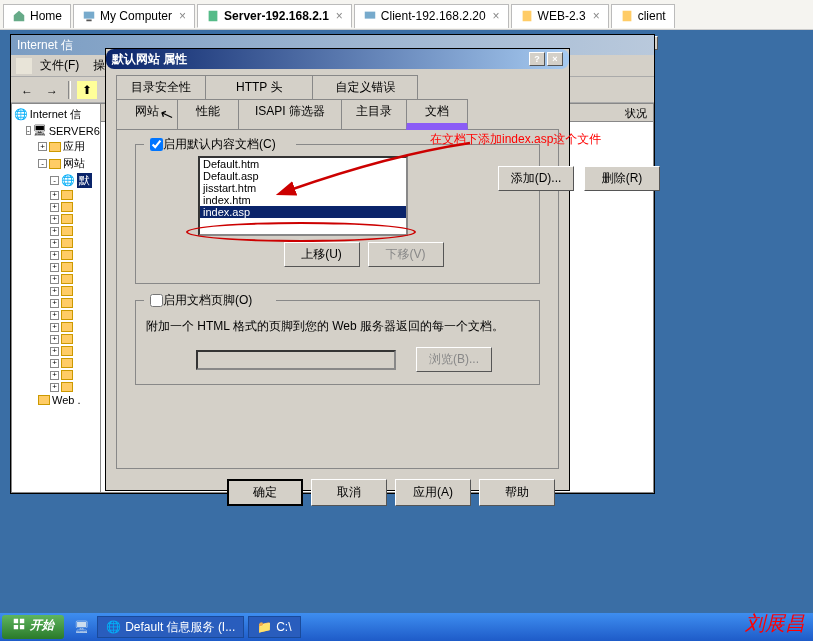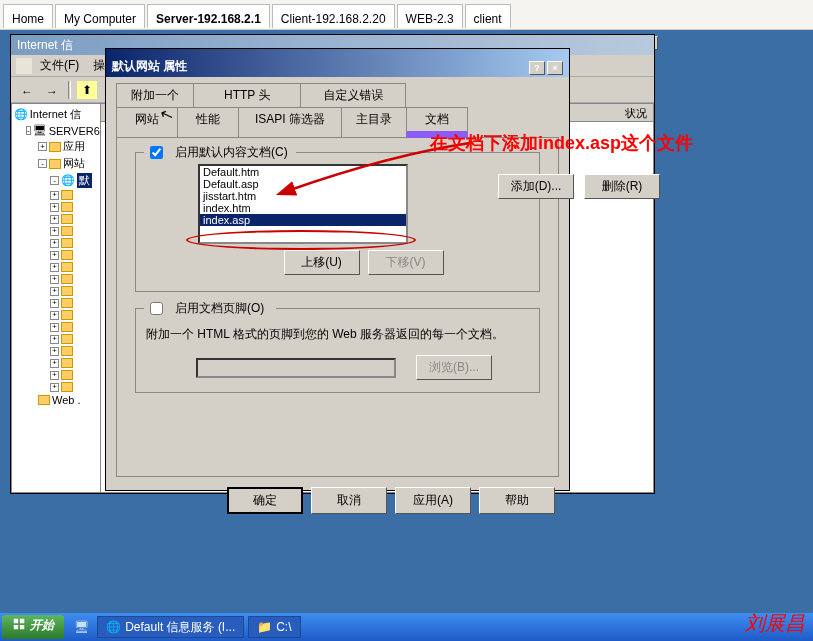--- a/index.html
+++ b/index.html
@@ -1,20 +1,20 @@
 <!DOCTYPE html>
 <html><head>
 <meta charset="utf-8">
 <style>
 * { box-sizing: border-box; margin: 0; padding: 0; font-family: "Microsoft YaHei", SimSun, Arial, sans-serif; }
 body { background: #3a6ea5; width: 813px; height: 641px; overflow: hidden; position: relative; font-size: 12px; }
 
 
 .top-tabs { height: 30px; background: #f5f4f0; display: flex; align-items: center; border-bottom: 1px solid #ccc; padding: 2px 3px 0; gap: 2px; }
-.top-tab { height: 24px; padding: 3px 8px; background: #fff; border: 1px solid #bbb; border-bottom: none; display: flex; align-items: center; gap: 4px; cursor: pointer; flex-direction: column; }
+.top-tab { height: 24px; padding: 3px 8px; background: #fff; border: 1px solid #bbb; border-bottom: none; display: flex; align-items: center; gap: 4px; cursor: pointer; }
 .top-tab.active { background: #fff; font-weight: bold; border-bottom: 1px solid #fff; }
 .tab-close { color: #888; font-weight: normal; margin-left: 3px; }
 
 
 .iis-window { position: absolute; top: 34px; left: 10px; width: 645px; height: 460px; background: #d4d0c8; border: 1px solid #000; }
 .iis-title { height: 20px; background: linear-gradient(to right, #7b9dc3, #b9c9dc); color: #fff; padding: 2px 6px; display: flex; align-items: center; justify-content: space-between; font-size: 12px; }
 .win-controls { display: flex; gap: 2px; }
 .win-btn { width: 16px; height: 14px; background: #d4d0c8; border: 1px solid #fff; border-right-color: #555; border-bottom-color: #555; display: flex; align-items: center; justify-content: center; font-size: 9px; cursor: pointer; font-family: Arial; }
 
 
@@ -36,52 +36,52 @@
 .tree-indent-3 { padding-left: 36px; }
 .exp { width: 9px; height: 9px; border: 1px solid #888; display: inline-flex; align-items: center; justify-content: center; font-size: 8px; line-height: 1; background: #fff; }
 .folder-icon { width: 12px; height: 10px; background: #fc6; border: 1px solid #c90; display: inline-block; }
 
 
 .right-col { flex: 1; background: #fff; border: 1px solid #888; }
 .col-header { height: 18px; background: #d4d0c8; border-bottom: 1px solid #888; padding: 2px 6px; font-size: 11px; }
 
 
 .dialog { position: absolute; top: 48px; left: 105px; width: 465px; height: 443px; background: #d4d0c8; border: 1px solid #000; z-index: 20; }
-.dlg-title { height: 28px; background: linear-gradient(to right, #0a246a, #a6caf0); color: #fff; padding: 2px 6px; display: flex; align-items: flex-end; justify-content: space-between; font-weight: bold; font-size: 12px; }
+.dlg-title { height: 20px; background: linear-gradient(to right, #0a246a, #a6caf0); color: #fff; padding: 2px 6px; display: flex; align-items: center; justify-content: space-between; font-weight: bold; font-size: 12px; border-radius: 8px; }
 .dlg-tabs { display: flex; flex-wrap: wrap; padding: 6px 10px 0 10px; }
 .dlg-tab { padding: 3px 14px; background: #d4d0c8; border: 1px solid #888; border-bottom: none; margin-right: -1px; cursor: pointer; font-size: 12px; position: relative; }
 .dlg-tab.active { background: #d4d0c8; z-index: 2; border-bottom: 7px solid #8b5cf6; margin-bottom: -1px; }
 .dlg-tab-row { display: flex; width: 100%; }
 
 .dlg-content { border: 1px solid #888; margin: 0 10px 10px; height: 340px; padding: 14px 18px; background: #d4d0c8; position: relative; }
 
 .group { border: 1px solid #888; border-top: none; padding: 12px 10px 12px 10px; position: relative; margin-bottom: 16px; }
 .group::before { content: ''; position: absolute; top: 0; left: 0; width: 8px; border-top: 1px solid #888; }
 .group::after { content: ''; position: absolute; top: 0; right: 0;  border-top: 1px solid #888; }
-.group-chk { position: absolute; top: -8px; left: 10px; background: #d4d0c8; padding: 0 4px; display: flex; align-items: center; gap: 12px; }
+.group-chk { position: absolute; top: -8px; left: 10px; background: #d4d0c8; padding: 0 4px; display: flex; align-items: center; gap: 0; }
 .group-after-line { position: absolute; top: 0; left: 160px; right: 0; border-top: 1px solid #888; }
 .group2-after-line { position: absolute; top: 0; left: 140px; right: 0; border-top: 1px solid #888; }
 
 .listbox { width: 210px; height: 80px; background: #fff; border: 2px inset #888; overflow: hidden; font-family: "Courier New", monospace; font-size: 11px; }
 .list-item { padding: 0 3px; white-space: nowrap; }
 .list-item.selected { background: #0a246a; color: #fff; }
 .oval { border: 2px solid #c00; border-radius: 50%; position: absolute; width: 230px; height: 20px; left: 50px; top: 78px; pointer-events: none; }
 
 .btn { min-width: 76px; padding: 3px 8px; background: #d4d0c8; border: 1px solid #555; border-top-color: #fff; border-left-color: #fff; cursor: pointer; font-size: 12px; }
 .btn.default { border: 2px solid #000; }
 .btn-col { position: absolute; left: 300px; top: 10px; display: flex; flex-direction: row; gap: 10px; }
 .move-btns { display: flex; gap: 8px; justify-content: center; margin-top: 6px; }
 
 .footer-hint { font-size: 12px; margin: 6px 0 12px; }
 .readonly-input { width: 200px; height: 20px; background: #d4d0c8; border: 2px inset #888; }
 
 .dlg-buttons { display: flex; gap: 8px; justify-content: flex-end; padding: 0 14px; }
 
 
-.annot { position: absolute; top: 131px; left: 430px; color: #f00; font-size: 18px; font-weight: bold; z-index: 30; white-space: nowrap; text-align: center; }
+.annot { position: absolute; top: 131px; left: 430px; color: #f00; font-size: 12px; font-weight: normal; z-index: 30; white-space: nowrap; text-align: center; }
 .arrow { position: absolute; z-index: 29; pointer-events: none; }
 
 
 .far-right-controls { position: absolute; top: 56px; right: 158px; display: flex; gap: 2px; }
 
 
 .taskbar { position: absolute; bottom: 0; left: 0; right: 0; height: 28px; background: linear-gradient(to bottom, #3e8ef0, #1e5bc8); display: flex; align-items: center; padding: 2px; }
 .start { height: 24px; padding: 2px 10px; background: linear-gradient(to bottom, #5fb55f, #2a7a2a); color: #fff; font-weight: bold; border-radius: 3px; display: flex; align-items: flex-start; gap: 4px; cursor: pointer; font-style: italic; }
 .task-item { height: 22px; padding: 2px 8px; background: #295dbd; color: #fff; margin-left: 4px; display: flex; align-items: center; gap: 4px; cursor: pointer; border: 1px solid #1a4a9a; max-width: 160px; }
 .sig { position: absolute; right: 8px; bottom: 4px; color: #f00; font-family: "KaiTi", cursive; font-size: 20px; font-style: italic; }
@@ -274,21 +274,21 @@
   <div class="dlg-title">
     <span>默认网站 属性</span>
     <div class="win-controls">
       <div class="win-btn">?</div>
       <div class="win-btn">×</div>
     </div>
   </div>
 
   <div class="dlg-tabs">
     <div class="dlg-tab-row">
-      <div class="dlg-tab">附加一个</div>
+      <div class="dlg-tab">目录安全性</div>
       <div class="dlg-tab" style="padding:3px 30px">HTTP 头</div>
       <div class="dlg-tab" style="padding:3px 22px">自定义错误</div>
     </div>
     <div class="dlg-tab-row">
       <div class="dlg-tab" style="padding:3px 18px">网站</div>
       <div class="dlg-tab" style="padding:3px 18px">性能</div>
       <div class="dlg-tab" style="padding:3px 16px">ISAPI 筛选器</div>
       <div class="dlg-tab" style="padding:3px 14px">主目录</div>
       <div class="dlg-tab active" style="padding:3px 18px">文档</div>
     </div>

